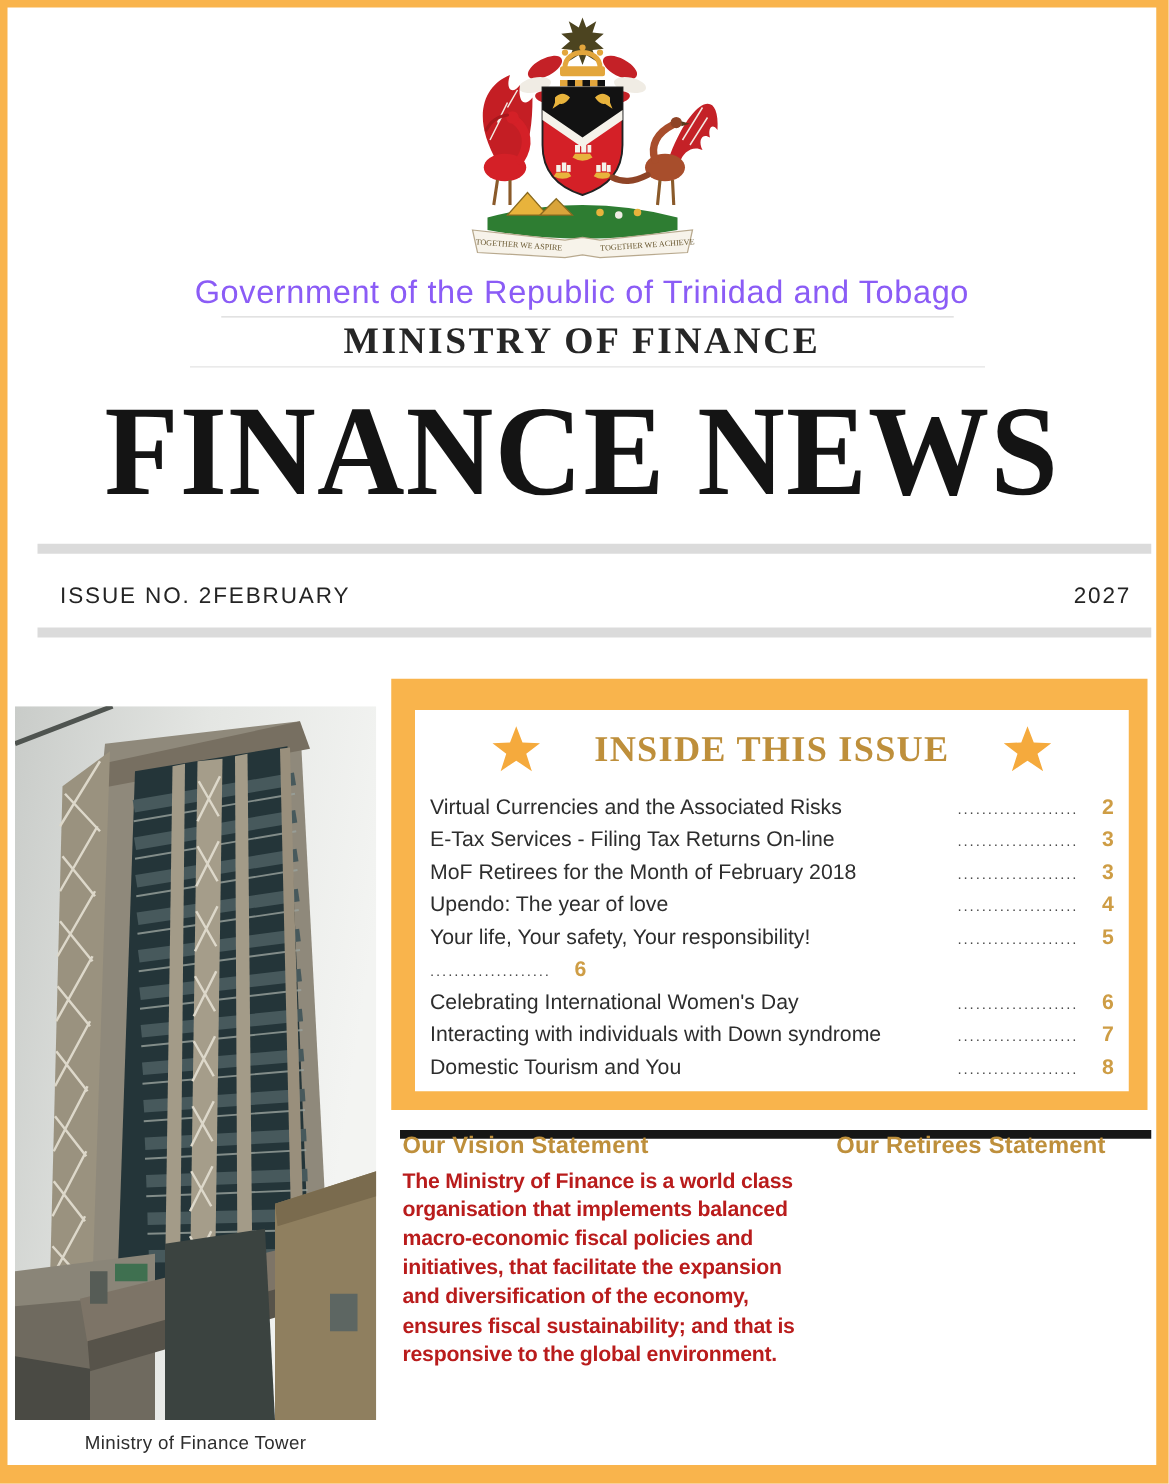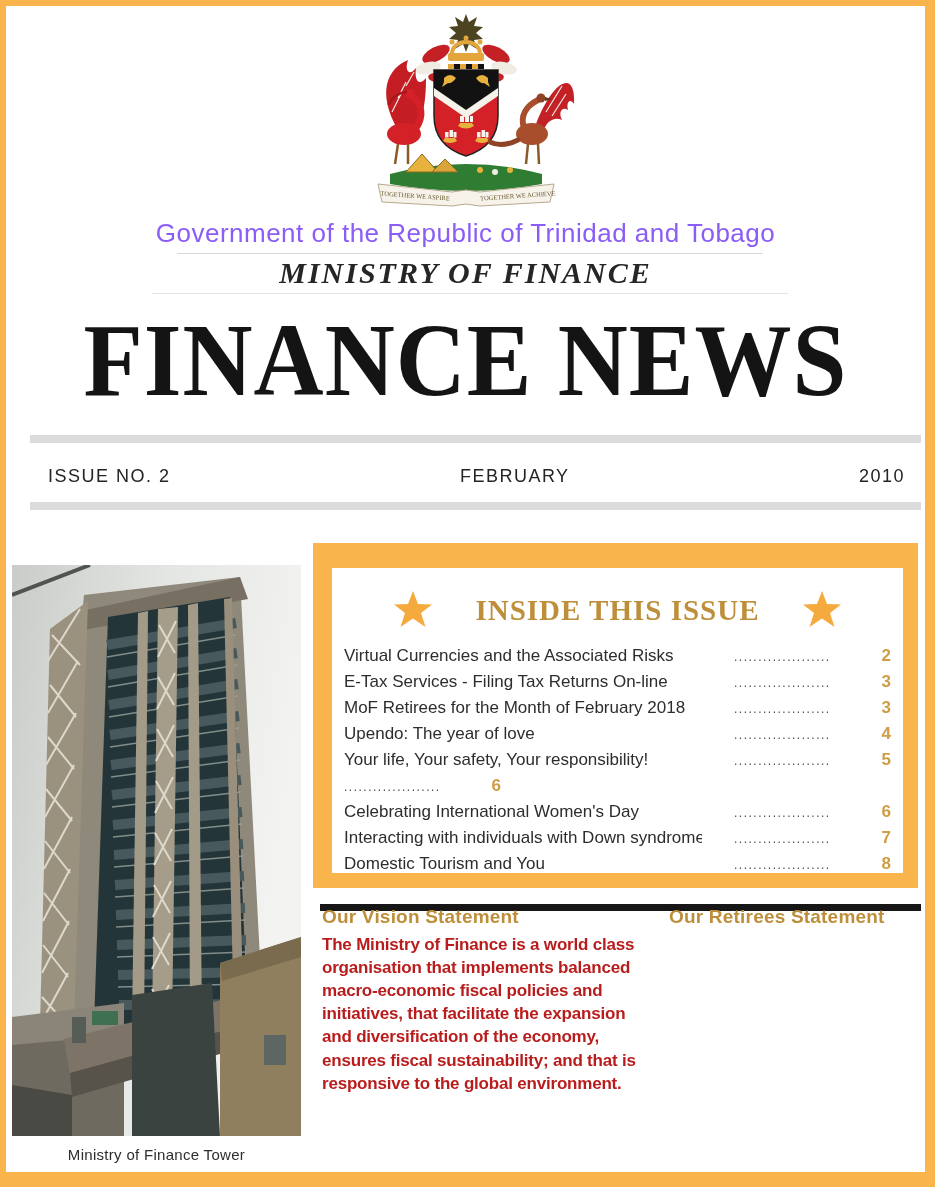--- a/index.html
+++ b/index.html
@@ -21,71 +21,71 @@
   .gov-line{
     left:0;top:212px;width:100%;text-align:center;
     font-size:26px;color:#8b5cf6;letter-spacing:.5px;
   }
   .rule{background:#d9d9d9;height:1px;}
   .rule1{left:171px;top:247px;width:586px;}
   .rule2{left:146px;top:287px;width:636px;background:#e3e3e3;}
   .ministry{
     left:0;top:250px;width:100%;text-align:center;
     font-family:"Liberation Serif","DejaVu Serif",serif;
-    font-weight:bold;font-size:30px;color:#262626;letter-spacing:2px;font-style:italic;
+    font-weight:bold;font-size:30px;color:#262626;letter-spacing:2px;
   }
   .big-title{
     left:0;top:296px;width:100%;text-align:center;
     font-family:"Liberation Serif","DejaVu Serif",serif;
     font-weight:bold;font-size:97px;color:#141414;letter-spacing:1px;
     transform:scaleY(1.06);transform-origin:top center;
   }
 
   
   .graybar{background:#dbdbdb;height:8px;left:24px;width:891px;}
   .bar-top{top:429px;} .bar-bottom{top:496px;}
   .issue-row{
     left:42px;top:456px;width:857px;height:28px;
     display:flex;align-items:center;
     font-size:18px;color:#242424;letter-spacing:1.5px;
   }
-  .issue-row .mid{flex:1;text-align:center;}
+  .issue-row .mid{flex:1;}
 
   
   .photo{left:6px;top:559px;width:289px;height:571px;display:block;}
   .caption{
     left:6px;top:1140px;width:289px;text-align:center;
     font-size:15px;color:#2e2e2e;letter-spacing:.3px;
   }
 
   
   .toc-box{
     left:307px;top:537px;width:605px;height:345px;
     background:var(--orange,#F8B14C);
     box-sizing:border-box;
     padding:25px 15px 15px 19px;
   }
   .toc-inner{
     background:#ffffff;width:100%;height:100%;
-    box-sizing:border-box;padding:12px 12px 0 12px;
+    box-sizing:border-box;padding:2px 12px 0 12px;
   }
   .toc-head{
     display:flex;align-items:center;justify-content:center;
     gap:42px;height:60px;
   }
   .toc-title{
     font-family:"Liberation Serif","DejaVu Serif",serif;
     font-weight:bold;font-size:29px;letter-spacing:1px;
     color:var(--gold,#BE8F3B);
   }
   .star{width:40px;height:40px;flex:0 0 auto;}
   .toc-list{padding-top:6px;}
   .toc-row{
     display:flex;align-items:baseline;
-    height:26px;font-size:17px;color:#2d2d2d;gap:32px;
+    height:26px;font-size:17px;color:#2d2d2d;
   }
   .toc-row .label{flex:1;white-space:nowrap;overflow:hidden;}
   .toc-row .dots{
     width:95px;overflow:hidden;white-space:nowrap;
     font-size:12px;letter-spacing:1.5px;color:#4a4a4a;
   }
   .toc-row .pg{
     width:30px;text-align:right;font-weight:bold;
     color:var(--gold-num,#CE9D45);
   }
@@ -206,21 +206,21 @@
   <div class="abs gov-line">Government of the Republic of Trinidad and Tobago</div>
   <div class="abs rule rule1"></div>
   <div class="abs ministry">MINISTRY OF FINANCE</div>
   <div class="abs rule rule2"></div>
   <div class="abs big-title">FINANCE NEWS</div>
 
   <div class="abs graybar bar-top"></div>
   <div class="abs issue-row">
     <span>ISSUE NO. 2</span>
     <span class="mid">FEBRUARY</span>
-    <span>2010</span>
+    <span>2027</span>
   </div>
   <div class="abs graybar bar-bottom"></div>
 
   <svg class="abs photo" viewBox="0 0 289 571" preserveAspectRatio="none" aria-hidden="true">
     <defs>
       <linearGradient id="sky" x1="0" y1="0" x2="1" y2="0.3">
         <stop offset="0" stop-color="#c9ccc9"></stop>
           <stop offset="0.5" stop-color="#e4e6e3"></stop>
           <stop offset="1" stop-color="#f3f4f2"></stop>
       </linearGradient>

